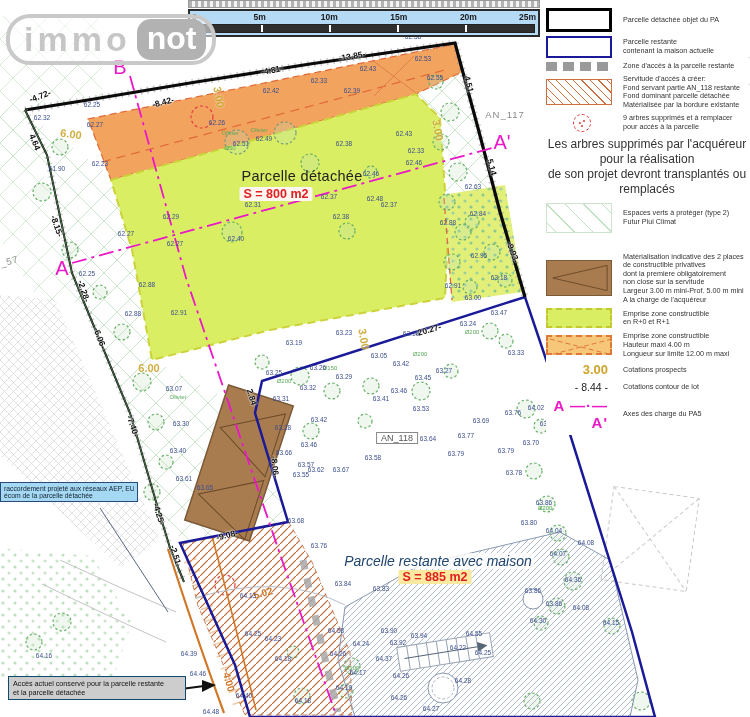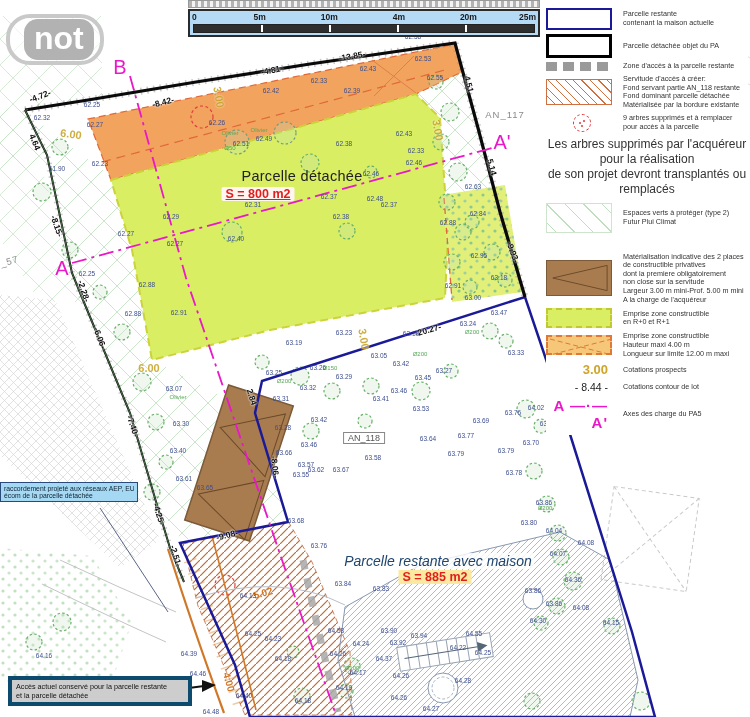--- a/index.html
+++ b/index.html
@@ -63,21 +63,21 @@
   .mag{font-size:20px;color:#ea18c8;}
   .t1{font-size:14.5px;color:#222;letter-spacing:.3px;}
   .t2{font-size:14px;color:#20456e;background:rgba(255,255,255,.8);padding:0 2px;font-style:italic;}
   .s1{font-size:12.5px;color:#e02020;font-weight:bold;background:#fff6f2;padding:0 4px;border-radius:2px;}
   .s2{font-size:12.5px;color:#e02020;font-weight:bold;background:#fce9a0;padding:0 4px;}
 
   
   .co{position:absolute;z-index:26;}
   .co-net{left:0;top:482px;width:130px;background:#a5d8f2;border:1px solid #2a4a7a;padding:2px 3px;}
   .co-net div{font-size:6.8px;color:#123;white-space:nowrap;overflow:hidden;}
-  .co-acc{left:8px;top:676px;width:168px;background:#cdcdcd;border:4px solid #0c4a6e;padding:2px 4px;}
+  .co-acc{left:8px;top:676px;width:168px;background:#cdcdcd;border:1px solid #0c4a6e;padding:2px 4px;}
   .co-acc div{font-size:7.2px;color:#111;white-space:nowrap;overflow:hidden;}
 </style>
 </head>
 <body>
 
 <div id="stage">
 
   <svg width="750" height="717" viewBox="0 0 750 717" style="position:absolute;left:0;top:0">
     <defs>
       <pattern id="padia" width="26" height="26" patternUnits="userSpaceOnUse">
@@ -234,54 +234,55 @@
 
     <line x1="72" y1="263" x2="492" y2="148" stroke="#ea18c8" stroke-width="1.8" stroke-dasharray="15 5 3 5"></line>
     <path d="M130,76 L186,278 L282,560 L336,715" stroke="#ea18c8" stroke-width="1.8" stroke-dasharray="15 5 3 5" fill="none"></path>
 
     <line x1="100" y1="508" x2="168" y2="612" stroke="#445577" stroke-width="0.9"></line>
     <line x1="166" y1="691" x2="204" y2="686" stroke="#111111" stroke-width="2.2"></line>
     <polygon points="202,680 216,685 202,692" fill="#111111"></polygon>
   </svg>
 
   <div class="logo">
+    <span class="logo-immo">immo</span>
     <span class="logo-not">not</span>
   </div>
 
   <div class="scalebar">
     <div class="sb-file"></div>
     <div class="sb-box">
       <div id="sbTicks">
           <span class="sb-tick" style="left: 0%; transform: translateX(2px);">0</span>
           <span class="sb-tick" style="left: 20%; transform: translateX(-50%);">5m</span>
           <span class="sb-tick" style="left: 40%; transform: translateX(-50%);">10m</span>
-          <span class="sb-tick" style="left: 60%; transform: translateX(-50%);">4m</span>
+          <span class="sb-tick" style="left: 60%; transform: translateX(-50%);">15m</span>
           <span class="sb-tick" style="left: 80%; transform: translateX(-50%);">20m</span>
           <span class="sb-tick" style="left: 100%; transform: translateX(calc(-100% - 2px)); text-align: center;">25m</span>
         </div>
       <div class="sb-bar"></div>
     </div>
   </div>
 
   <div class="legend" id="legend">
       <div class="lg-row">
         <div>
+          <div class="sw sw-black"></div>
+        </div>
+        <div class="lg-text">
+          <div>Parcelle détachée objet du PA</div>
+        </div>
+      </div>
+      <div class="lg-row">
+        <div>
           <div class="sw sw-blue"></div>
         </div>
         <div class="lg-text">
           <div>Parcelle restante</div>
           <div>contenant la maison actuelle</div>
-        </div>
-      </div>
-      <div class="lg-row">
-        <div>
-          <div class="sw sw-black"></div>
-        </div>
-        <div class="lg-text">
-          <div>Parcelle détachée objet du PA</div>
         </div>
       </div>
       <div class="lg-row">
         <div>
           <div class="sw sw-gd">
             <i></i>
             <i></i>
             <i></i>
             <i></i>
           </div>
@@ -392,23 +393,23 @@
       <div>et la parcelle détachée</div>
     </div>
 
   <div id="labels">
       <div class="lbl mag" style="left: 120px; top: 67px;">B</div>
       <div class="lbl mag" style="left: 62px; top: 268px;">A</div>
       <div class="lbl mag" style="left: 502px; top: 142px;">A'</div>
       <div class="lbl pid" style="left: 280px; top: 30px;">AN_107</div>
       <div class="lbl pid" style="left: 505px; top: 114px;">AN_117</div>
       <div class="lbl pid" style="left: 2px; top: 263px; --r: -15deg;">AN_57</div>
-      <div class="lbl pidbox" style="left: 364px; top: 438px;">AN_118</div>
+      <div class="lbl pidbox" style="left: 397px; top: 438px;">AN_118</div>
       <div class="lbl t1" style="left: 302px; top: 176px;">Parcelle détachée</div>
-      <div class="lbl s1" style="left: 258px; top: 194px; text-decoration: underline;">S = 800 m2</div>
+      <div class="lbl s1" style="left: 276px; top: 194px;">S = 800 m2</div>
       <div class="lbl t2" style="left: 438px; top: 561px;">Parcelle restante avec maison</div>
       <div class="lbl s2" style="left: 435px; top: 577px;">S = 885 m2</div>
       <div class="lbl cot" style="left: 40px; top: 96px; --r: -20deg;">-4.72-</div>
       <div class="lbl cot" style="left: 163px; top: 102px; --r: -14deg;">-8.42-</div>
       <div class="lbl cot" style="left: 272px; top: 70px; --r: -11deg;">-4.81-</div>
       <div class="lbl cot" style="left: 352px; top: 56px; --r: -10deg;">-13.85-</div>
       <div class="lbl cot" style="left: 35px; top: 142px; --r: 68deg;">4.64</div>
       <div class="lbl cot" style="left: 57px; top: 226px; --r: 71deg;">-8.15-</div>
       <div class="lbl cot" style="left: 84px; top: 291px; --r: 72deg;">-2.28-</div>
       <div class="lbl cot" style="left: 100px; top: 338px; --r: 70deg;">-6.06-</div>

